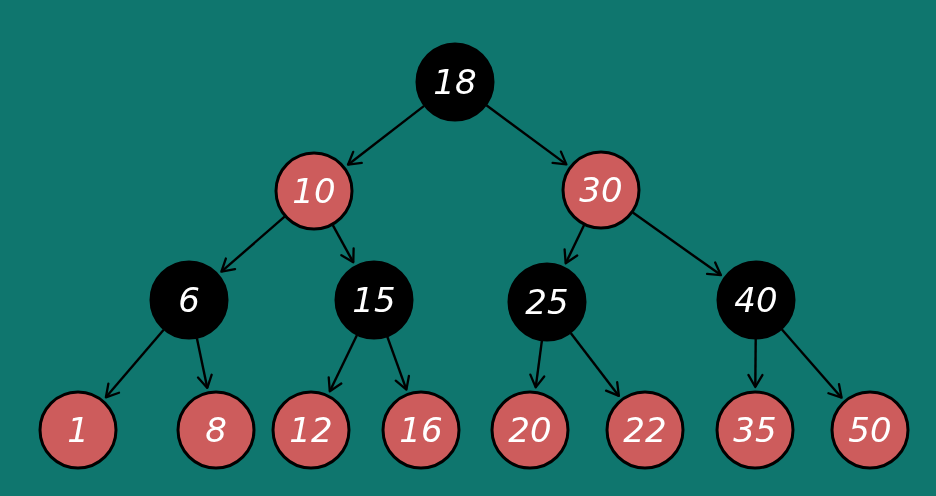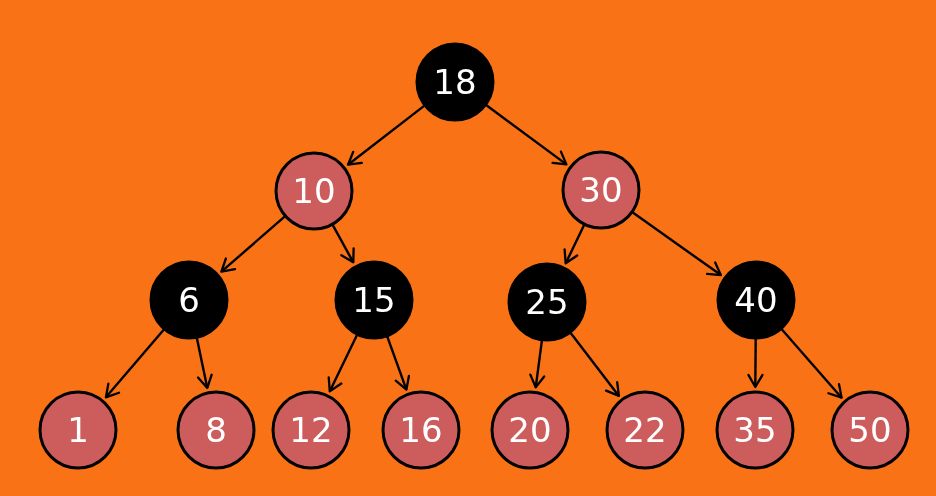--- a/index.html
+++ b/index.html
@@ -8,21 +8,22 @@
     background: #ffffff;
     width: 936px;
     height: 496px;
     overflow: hidden;
     font-family: "DejaVu Sans", "Liberation Sans", sans-serif;
   }
   #stage {
     position: relative;
     width: 936px;
     height: 496px;
-    background: #f97316;
+    background: #0f766e;
+    font-style: italic;
   }
   svg text {
     font-family: "DejaVu Sans", "Liberation Sans", sans-serif;
     font-size: 34px;
     fill: #ffffff;
     text-anchor: middle;
     user-select: none;
   }
 </style>
 </head>

